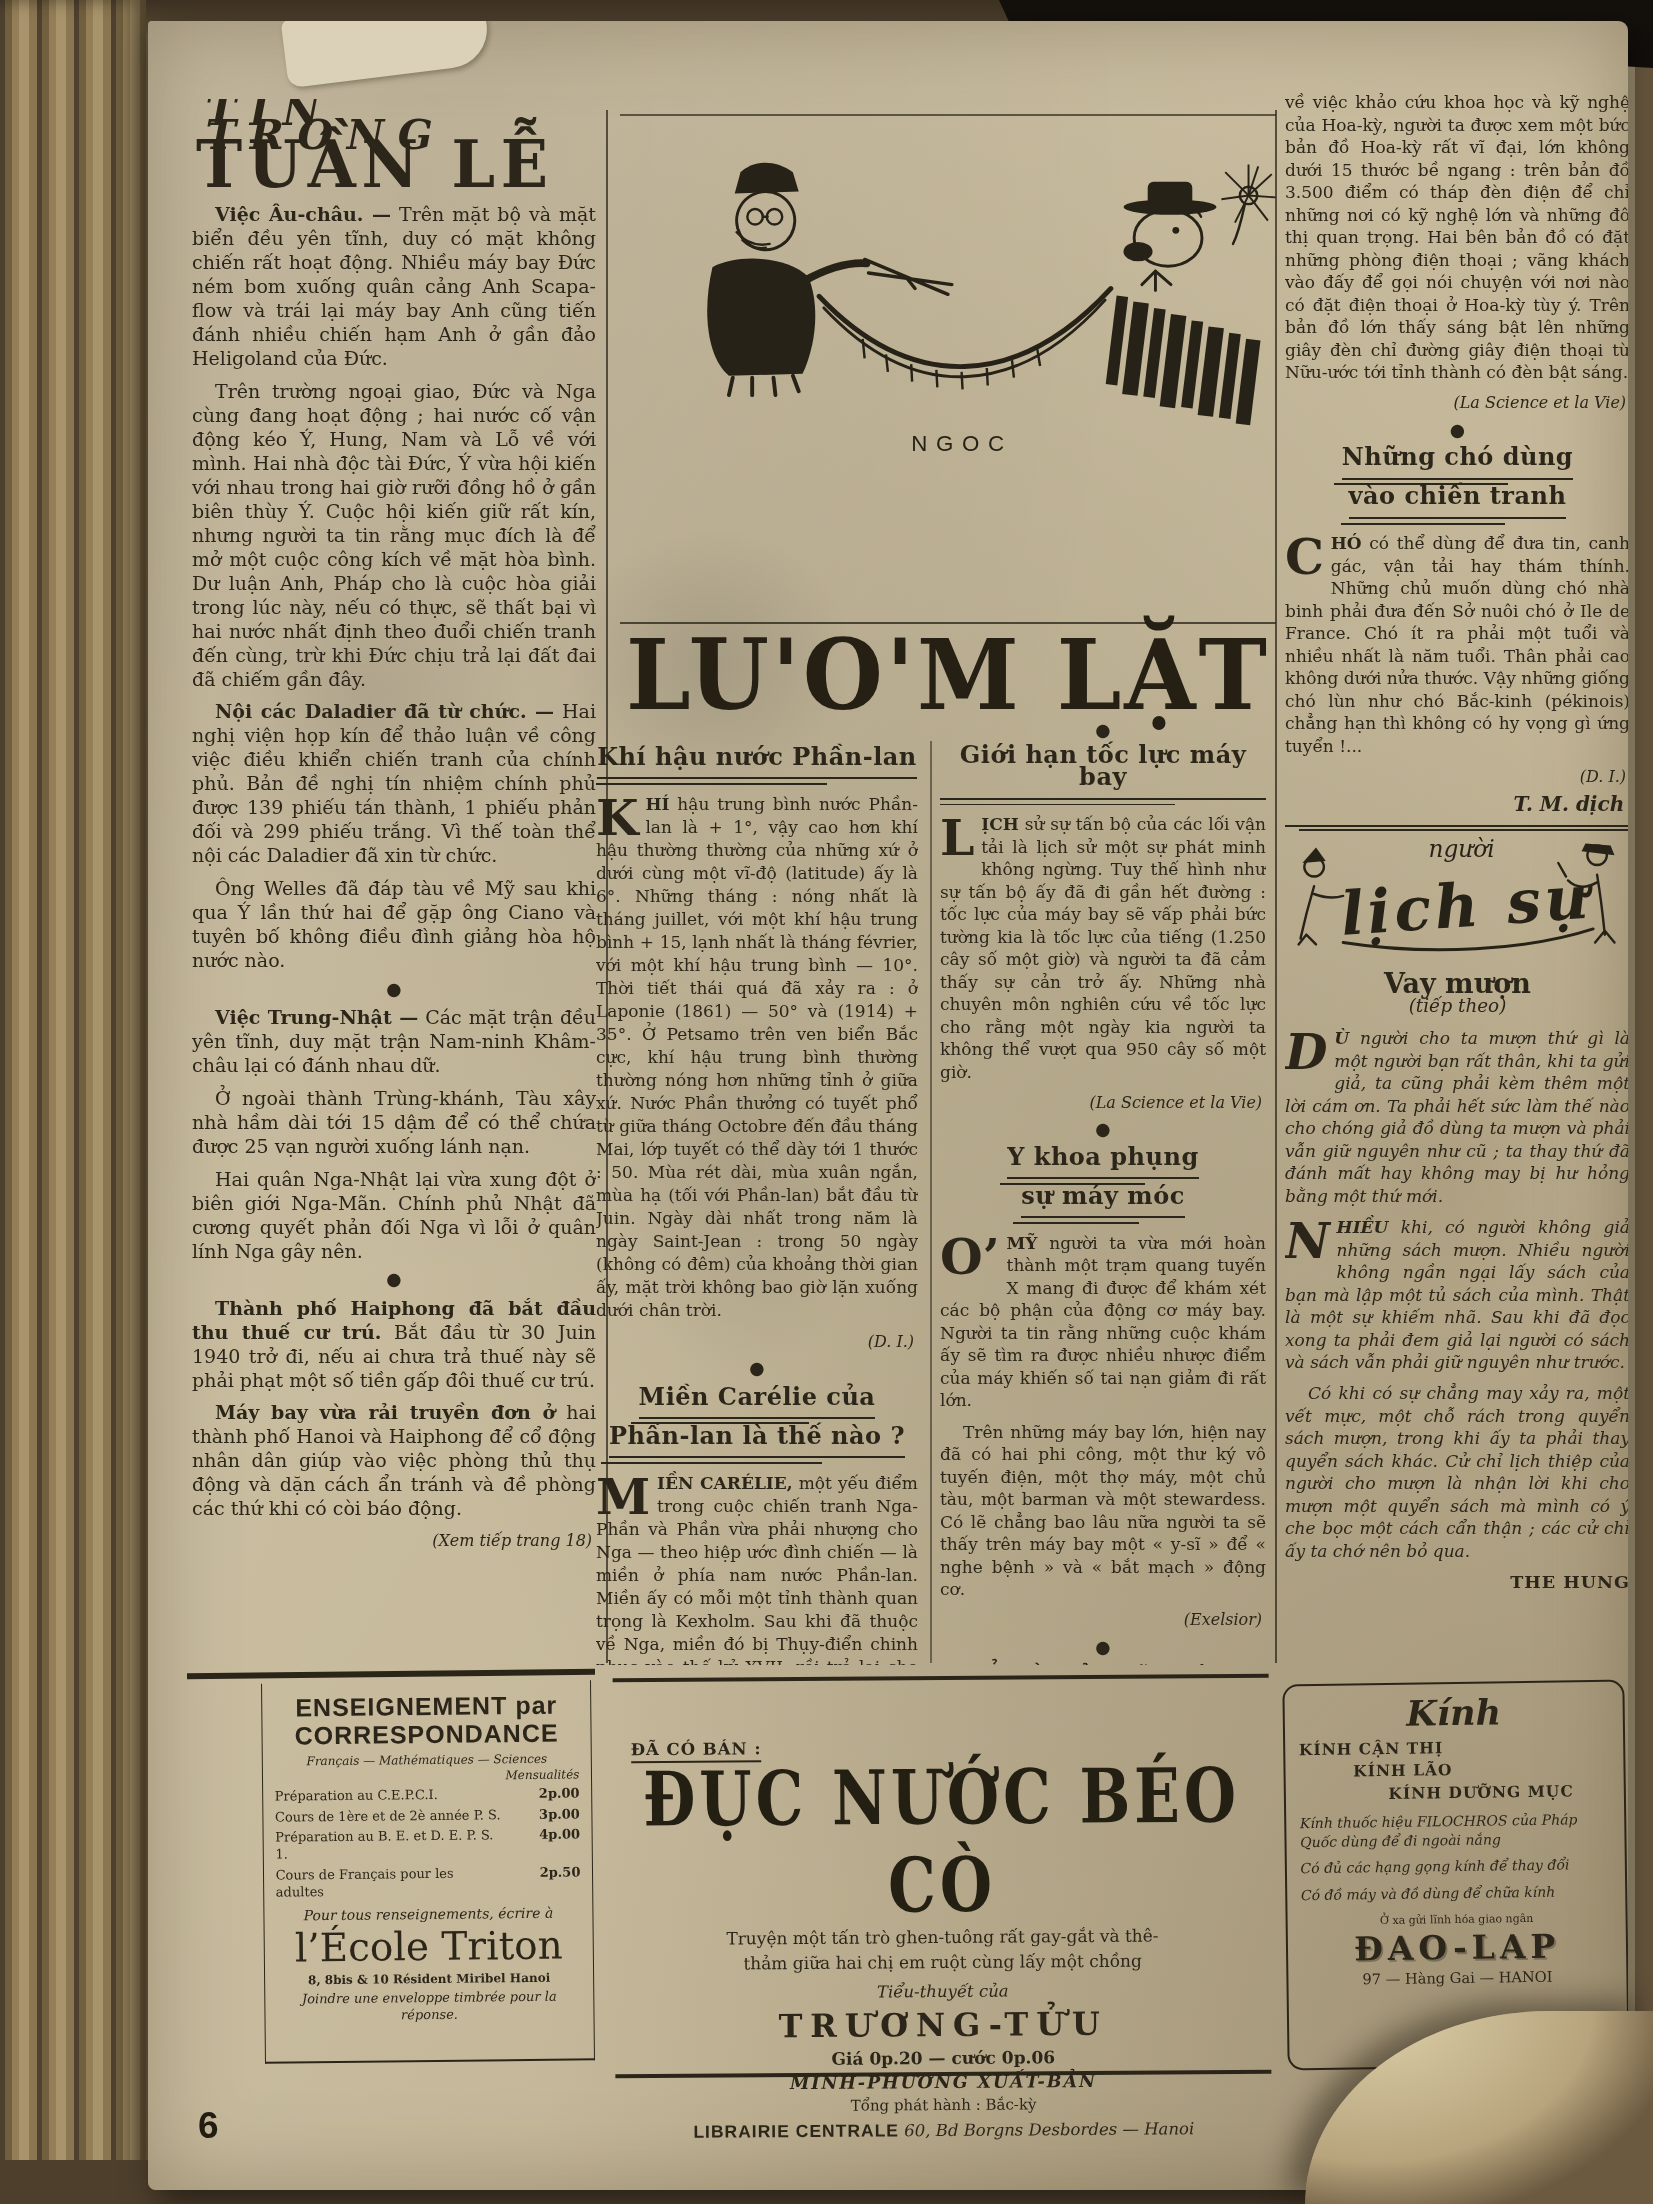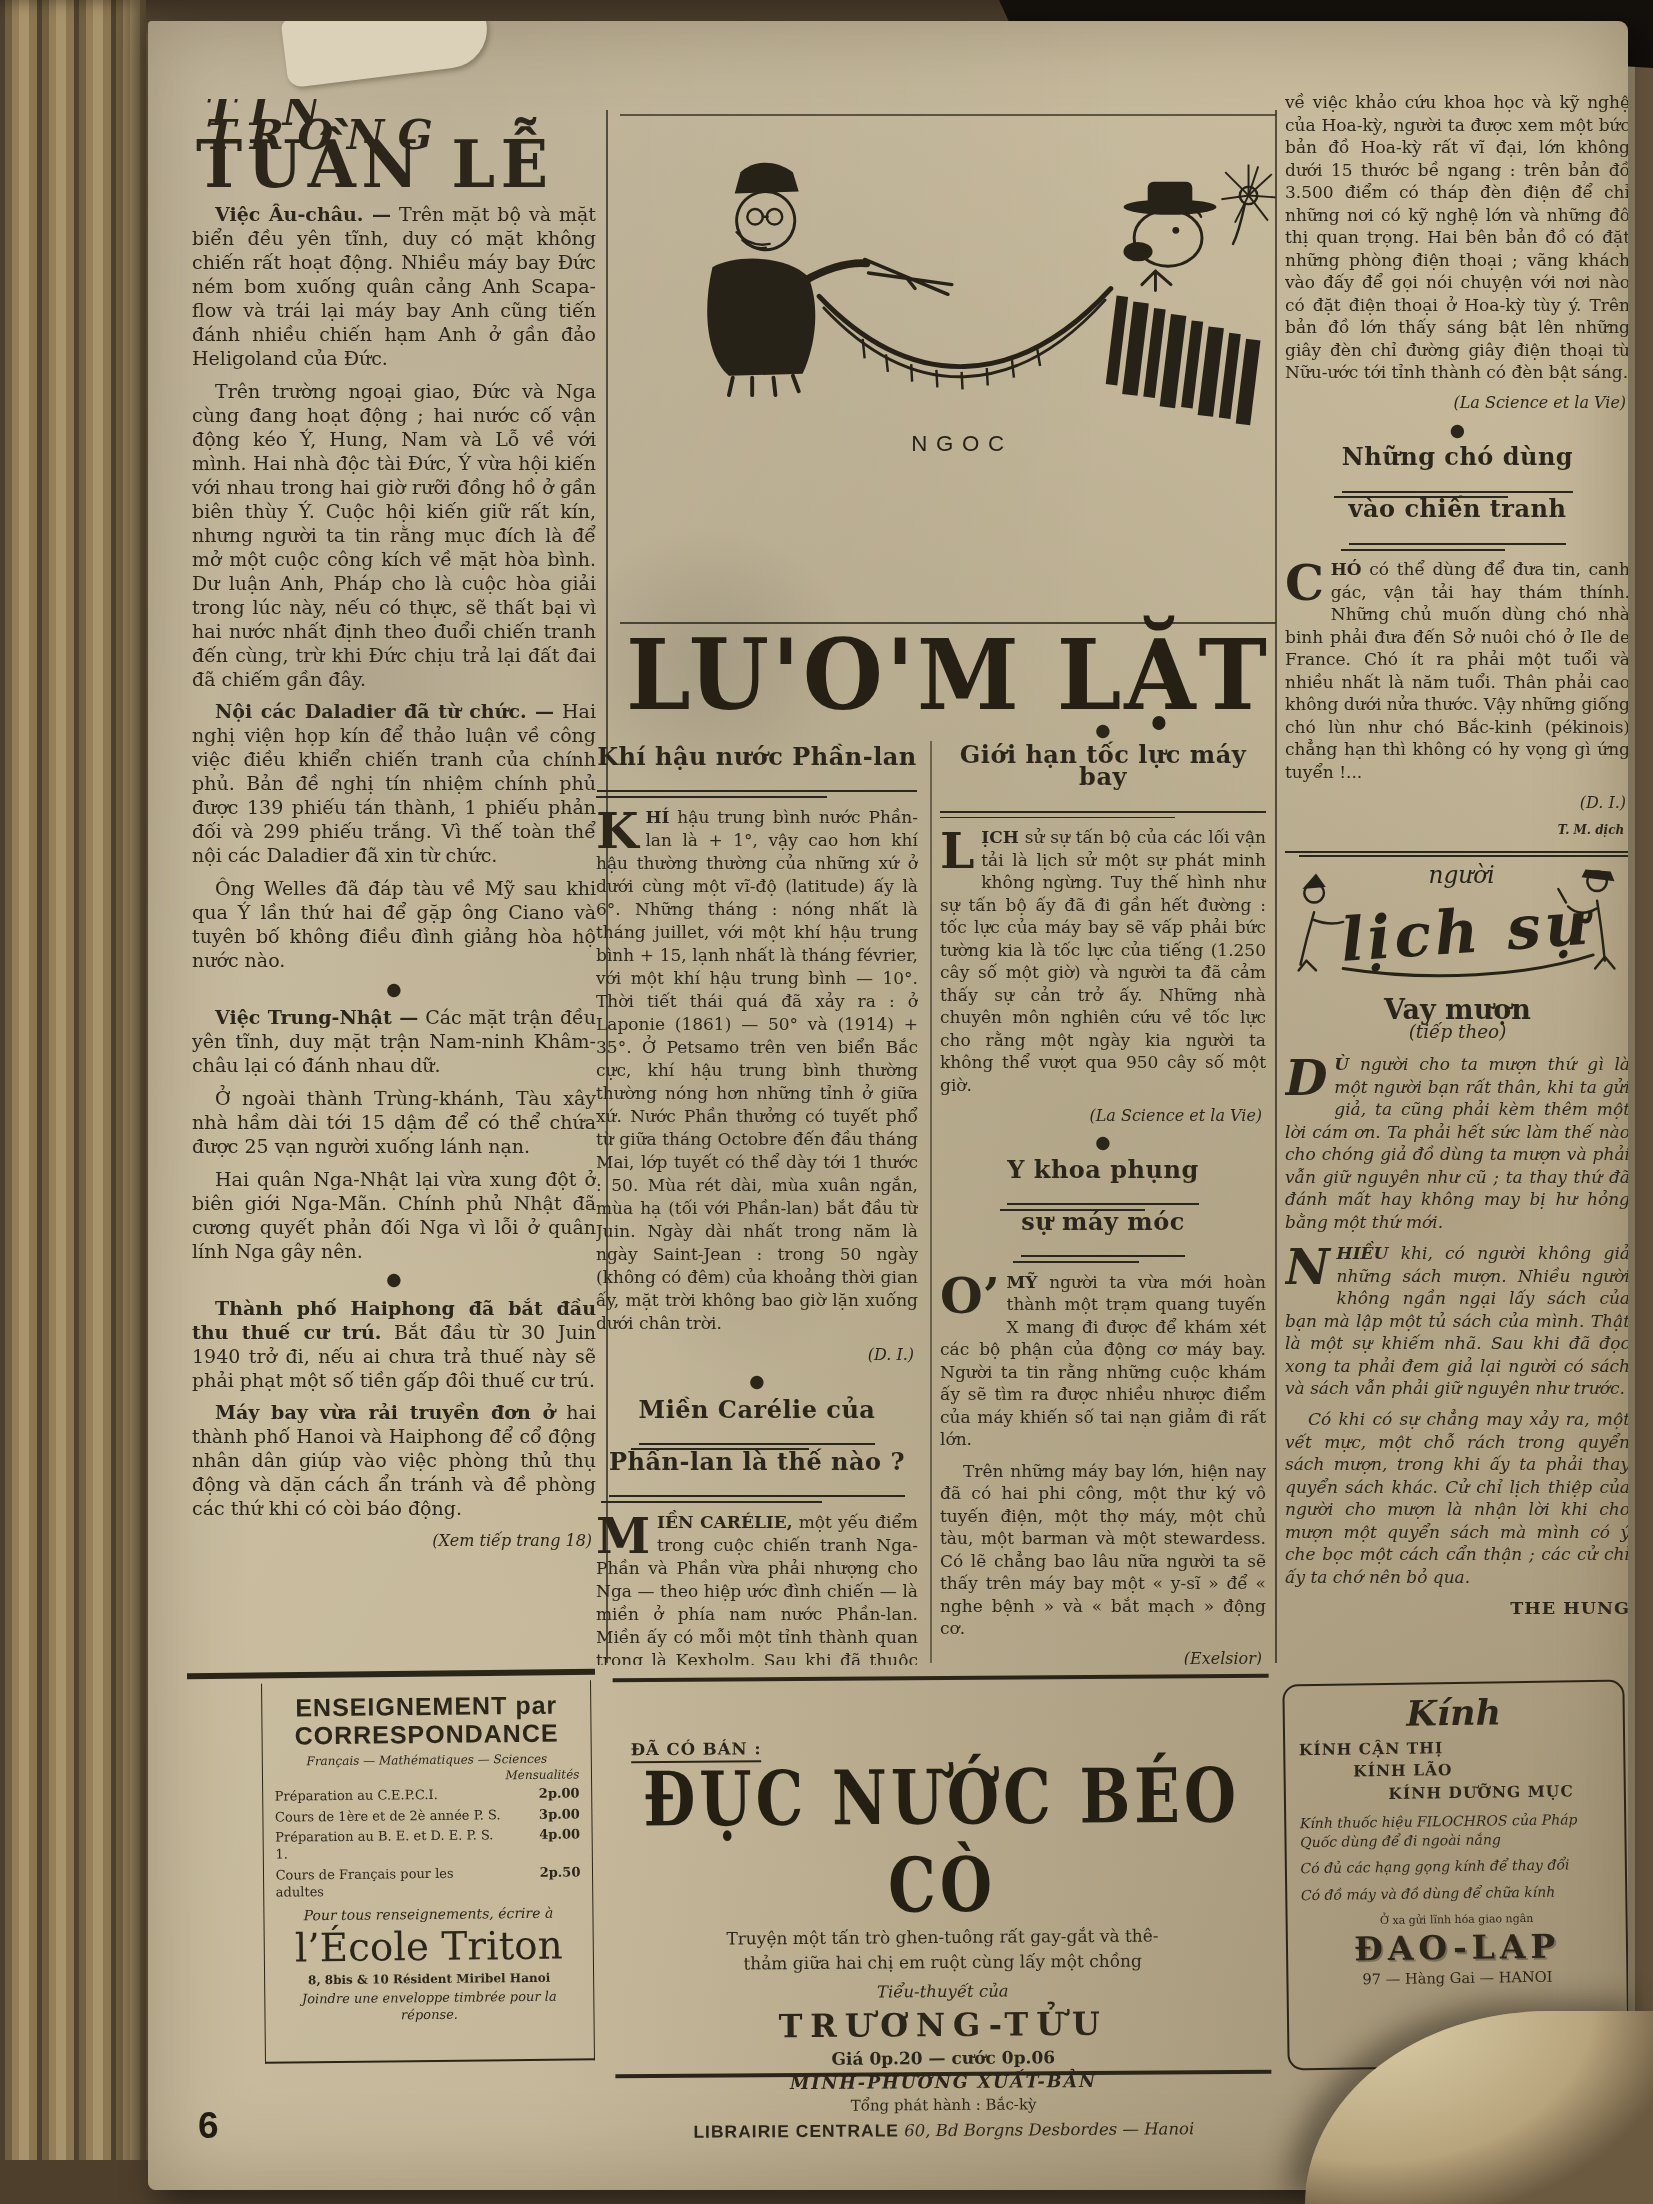--- a/index.html
+++ b/index.html
@@ -36,21 +36,21 @@
   .vrule{position:absolute;width:1.9px;background:rgba(48,42,30,.75);}
   .hrule{position:absolute;height:1.9px;background:rgba(48,42,30,.8);}
   .thickrule{position:absolute;height:5.8px;background:#2b2519;}
   
   .para{margin:0 0 8.7px;text-align:justify;text-indent:23px;}
   .lead{font-weight:bold;}
   .credit{text-align:right;font-style:italic;font-size:16px;margin:1.9px 3.9px 3.9px 0;}
   .bullet{text-align:center;font-size:17.5px;line-height:1;margin:6.8px 0;}
   .h2wrap{text-align:center;margin:3.9px 0 13.6px;}
   .h2{display:inline-block;font-weight:bold;font-size:24px;letter-spacing:0.5px;
-      padding-bottom:22px;border-bottom:2.9px solid #2b261c;position:relative;}
+      padding-bottom:9px;border-bottom:2.9px solid #2b261c;position:relative;}
   .h2::after{content:"";position:absolute;left:-7.8px;right:28%;bottom:-7.8px;height:1.9px;background:#2b261c;}
   .drop{float:left;font-size:49px;line-height:.82;font-weight:bold;margin:4.9px 6.8px 0 0;}
   .dlead{font-weight:bold;}
   .dpara{margin:0 0 8.7px;text-align:justify;}
   
   #col1{position:absolute;left:44px;top:78px;width:404px;height:1567px;overflow:hidden;
         font-size:19px;line-height:24px;}
   #col1 .kicker{font-style:italic;font-weight:bold;font-size:41px;letter-spacing:13.6px;margin:0 0 5.8px 13.6px;}
   #col1 .bigtitle{font-weight:bold;font-size:62px;letter-spacing:5.8px;margin:0 0 25px 3.9px;transform:scaleY(1.05);}
   #cartoonbox{position:absolute;left:472px;top:93px;width:656px;height:514px;}
@@ -60,21 +60,21 @@
   .hangin{padding-left:25px;text-indent:-25px;}
   #featuretitle{position:absolute;left:472px;top:600px;width:656px;text-align:center;
      font-weight:bold;font-size:92px;letter-spacing:2.9px;transform:scaleY(1.06);color:#262014;}
   #col2{position:absolute;left:448px;top:720px;width:322px;height:924px;overflow:hidden;font-size:17px;line-height:23px;}
   #col3{position:absolute;left:792px;top:701px;width:326px;height:943px;overflow:hidden;font-size:17px;line-height:22.5px;}
   #col4{position:absolute;left:1137px;top:70px;width:345px;height:1574px;overflow:hidden;font-size:17px;line-height:22.5px;}
   .vm p{font-style:italic;}
   .vmtitle{text-align:center;font-weight:bold;font-size:27px;margin:9.7px 0 0;}
   .vmsub{text-align:center;font-style:italic;font-size:18.4px;margin:0 0 9.7px;}
   .sig{text-align:right;font-weight:bold;font-size:17.5px;letter-spacing:1px;margin-top:3.9px;}
-  .translator{text-align:right;font-style:italic;font-weight:bold;font-size:12px;margin:0 5.8px 5.8px 0;}
+  .translator{text-align:right;font-style:italic;font-weight:bold;font-size:20px;margin:0 5.8px 5.8px 0;}
   .drule{height:1.9px;background:#2b261c;margin:9.7px 0 2.9px;position:relative;}
   .drule::after{content:"";position:absolute;left:4%;right:-2%;top:3.9px;height:1.9px;background:#2b261c;}
   
   #ad1{position:absolute;left:115px;top:1661px;width:330px;height:380px;
      border-left:1.9px solid #2b2519;border-right:1.9px solid #2b2519;border-bottom:2.9px solid #2b2519;
      padding:9.7px 11.6px 5.8px;box-sizing:border-box;transform:rotate(-.6deg);
      font-family:"Liberation Sans",sans-serif;}
   #ad1 .t1,#ad1 .t2{font-weight:bold;font-size:25px;letter-spacing:1px;text-align:center;line-height:1.15;}
   #ad1 .subjects{text-align:center;font-style:italic;font-size:12px;margin:3.9px 0 1.9px;font-family:"DejaVu Serif",serif;}
   #ad1 .mens{text-align:right;font-style:italic;font-size:12px;margin-bottom:3.9px;font-family:"DejaVu Serif",serif;}

